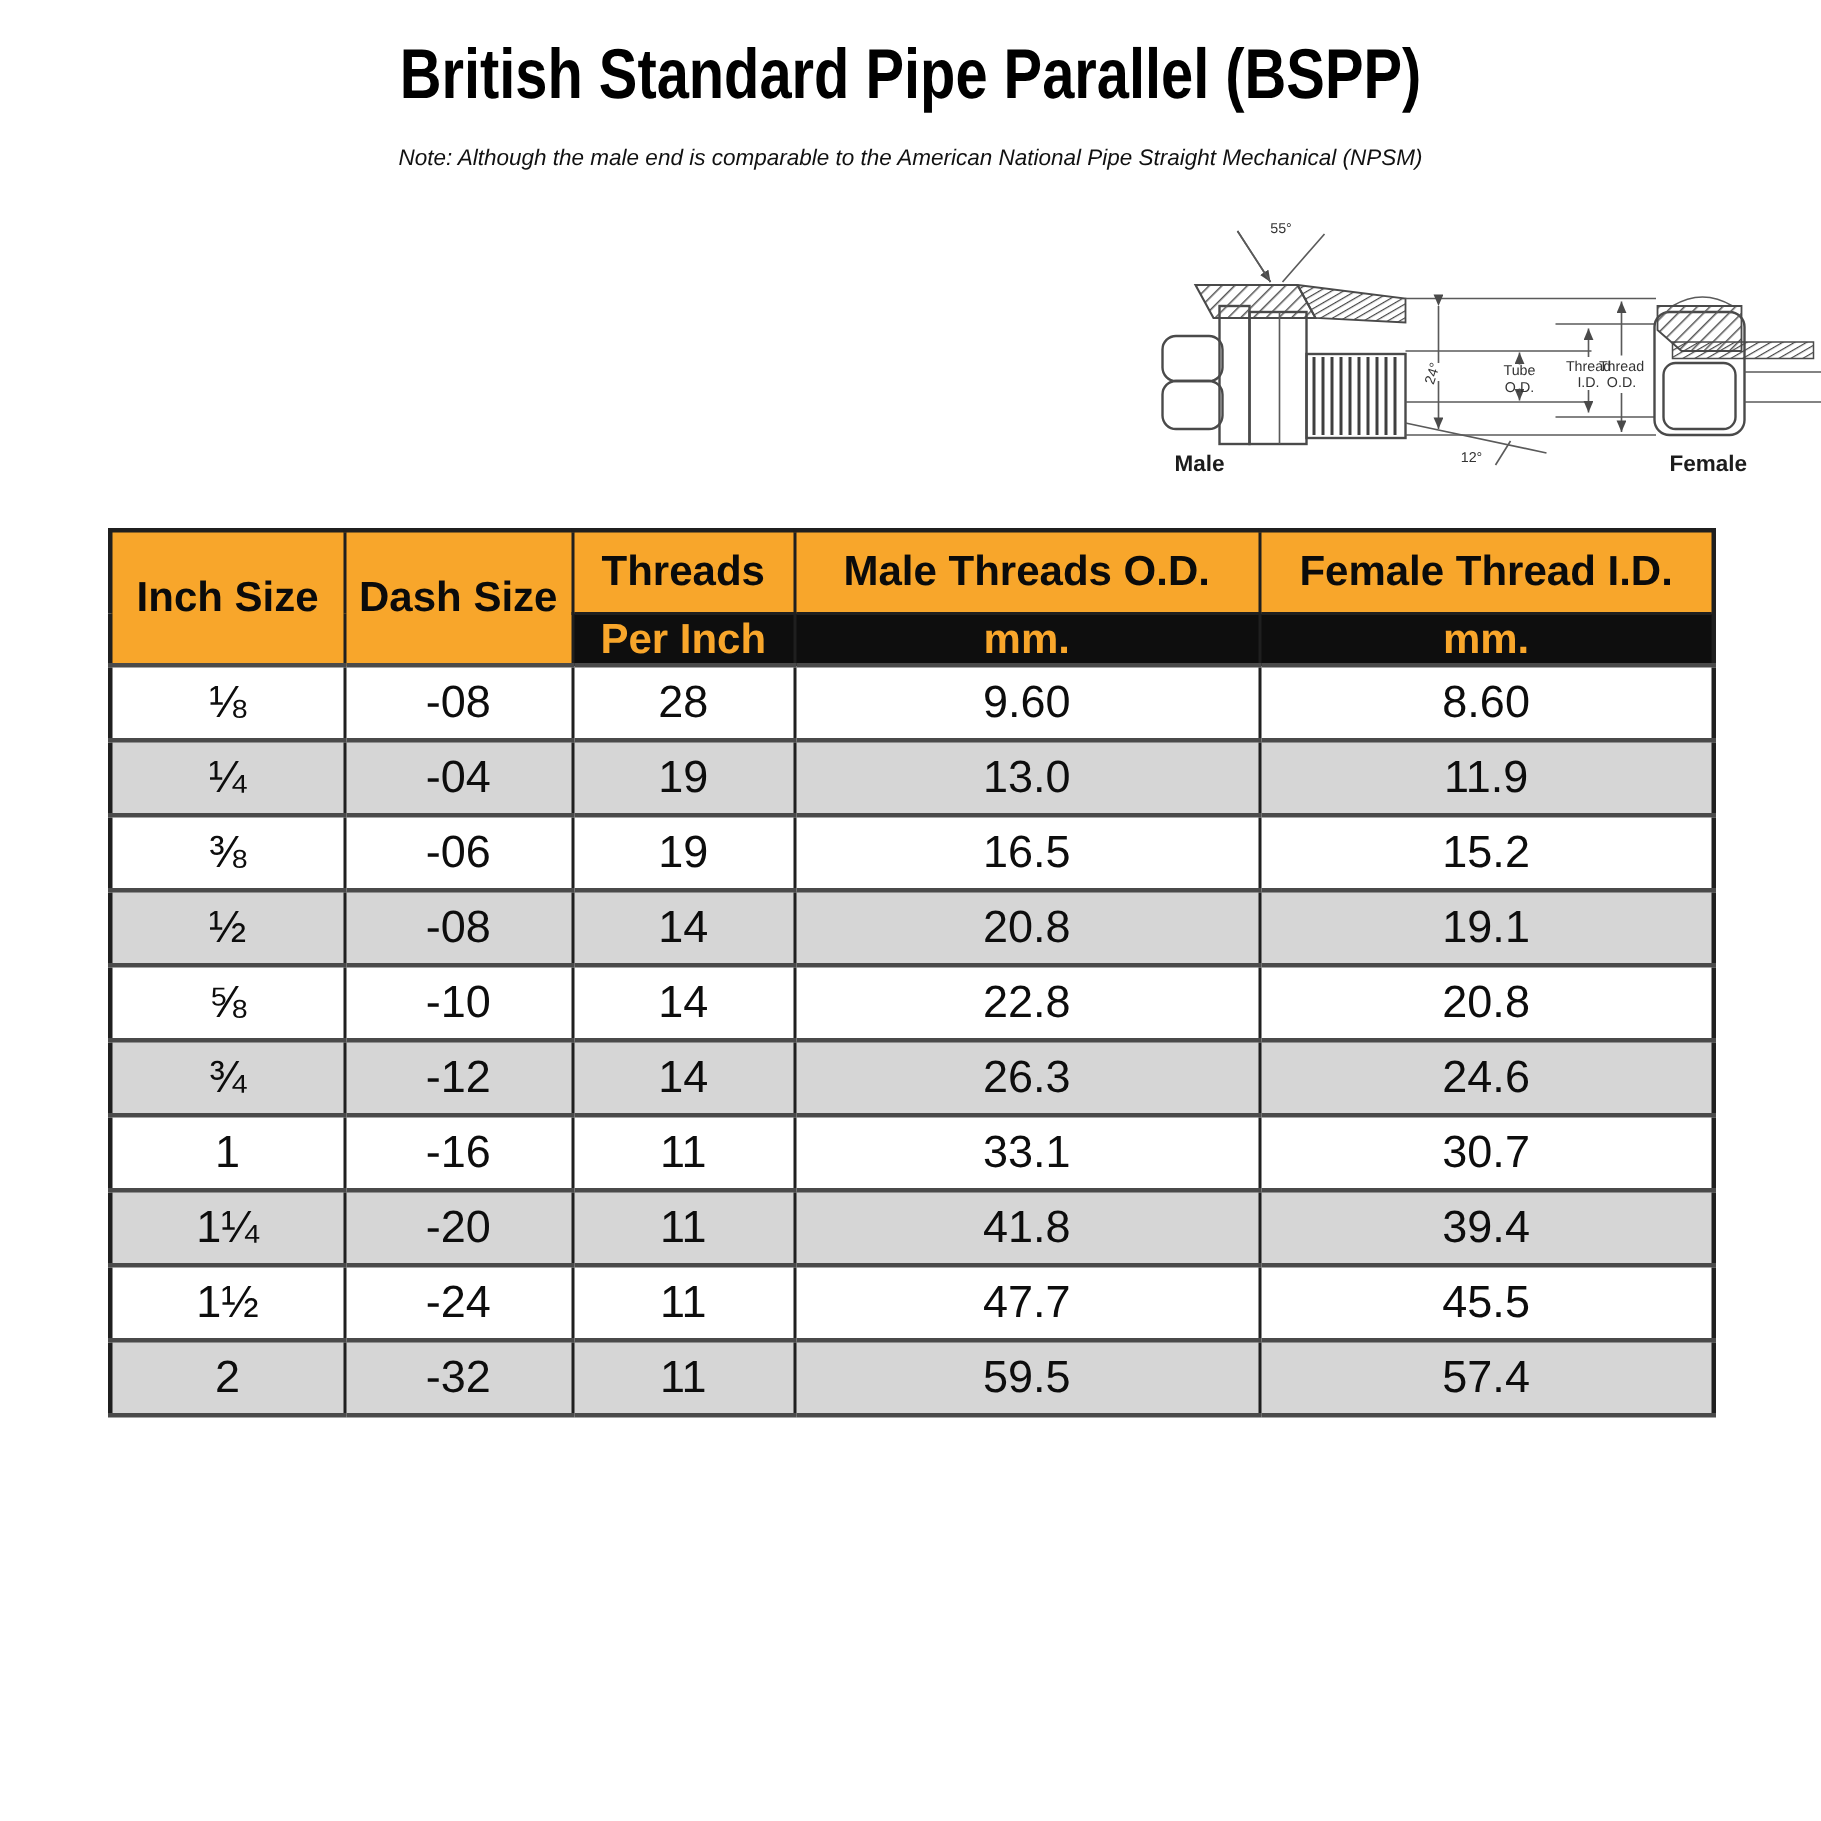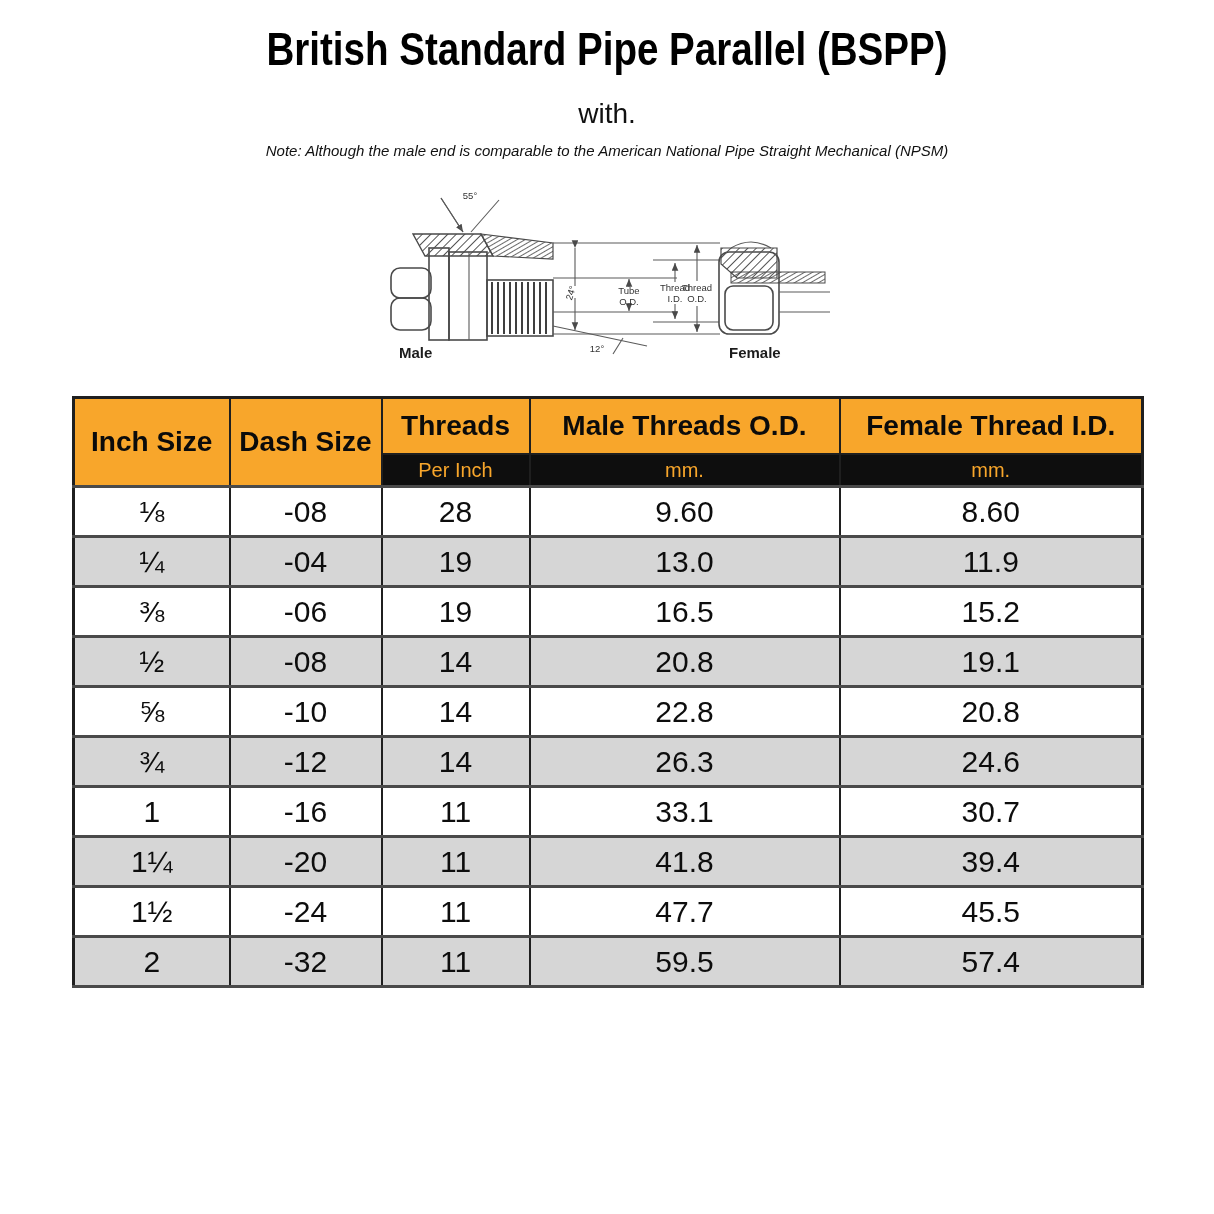--- a/index.html
+++ b/index.html
@@ -24,61 +24,60 @@
     color:#000;line-height:1.15;
   }
   .subtitle{
     margin-top:20px;text-align:center;font-size:28px;line-height:1.28;color:#111;
   }
   .note{
     margin-top:9px;text-align:center;font-size:15px;font-style:italic;
     line-height:1.3;color:#111;
   }
   .diagram-wrap{
-    margin-top:26px;display:flex;justify-content:center;
+    margin-top:26px;display:flex;justify-content:flex-end;
   }
   .diagram-wrap svg{display:block;}
   .dg-line{stroke:#4a4a4a;stroke-width:1.6;fill:none;}
   .dg-thin{stroke:#5a5a5a;stroke-width:1.1;fill:none;}
   .dg-text{font-family:"Liberation Sans",sans-serif;font-size:9.5px;fill:#333;}
   .dg-label{font-family:"Liberation Sans",sans-serif;font-size:15px;font-weight:700;fill:#1c1c1c;}
   .bspp-table{
     margin:32px 0 16px 72px;width:1069px;border-collapse:collapse;table-layout:fixed;
     border:3px solid var(--border-dark);
   }
   .bspp-table th{
     border:2px solid var(--border-dark);
     text-align:center;vertical-align:middle;padding:0;
   }
   th.main{
     background:var(--orange);color:#0b0b0b;font-size:28px;font-weight:700;height:56px;
   }
   th.sub{
     background:var(--subhead-bg);color:var(--subhead-text);
-    font-size:20px;font-weight:400;height:33px;
+    font-size:28px;font-weight:700;height:33px;
   }
   .bspp-table td{
     border-left:2px solid var(--border-dark);
     border-right:2px solid var(--border-dark);
     border-top:3px solid var(--border-gray);
     border-bottom:3px solid var(--border-gray);
     height:50px;text-align:center;vertical-align:middle;
     font-size:30px;font-weight:400;color:#0d0d0d;background:#ffffff;padding:0;
   }
   .bspp-table tr.alt td{background:var(--row-alt);}
 </style>
 </head>
 <body>
 
 <div class="page">
 
   <h1 class="title">British Standard Pipe Parallel (BSPP)</h1>
 
   <div class="subtitle">
-    <div>with.</div>
   </div>
 
   <div class="note">
     <div>Note: Although the male end is comparable to the American National Pipe Straight Mechanical (NPSM)</div>
   </div>
 
   <div class="diagram-wrap">
     <svg width="445" height="178" viewBox="0 0 445 178">
       <defs>
         <pattern id="hatch" width="6" height="6" patternTransform="rotate(45)" patternUnits="userSpaceOnUse">

